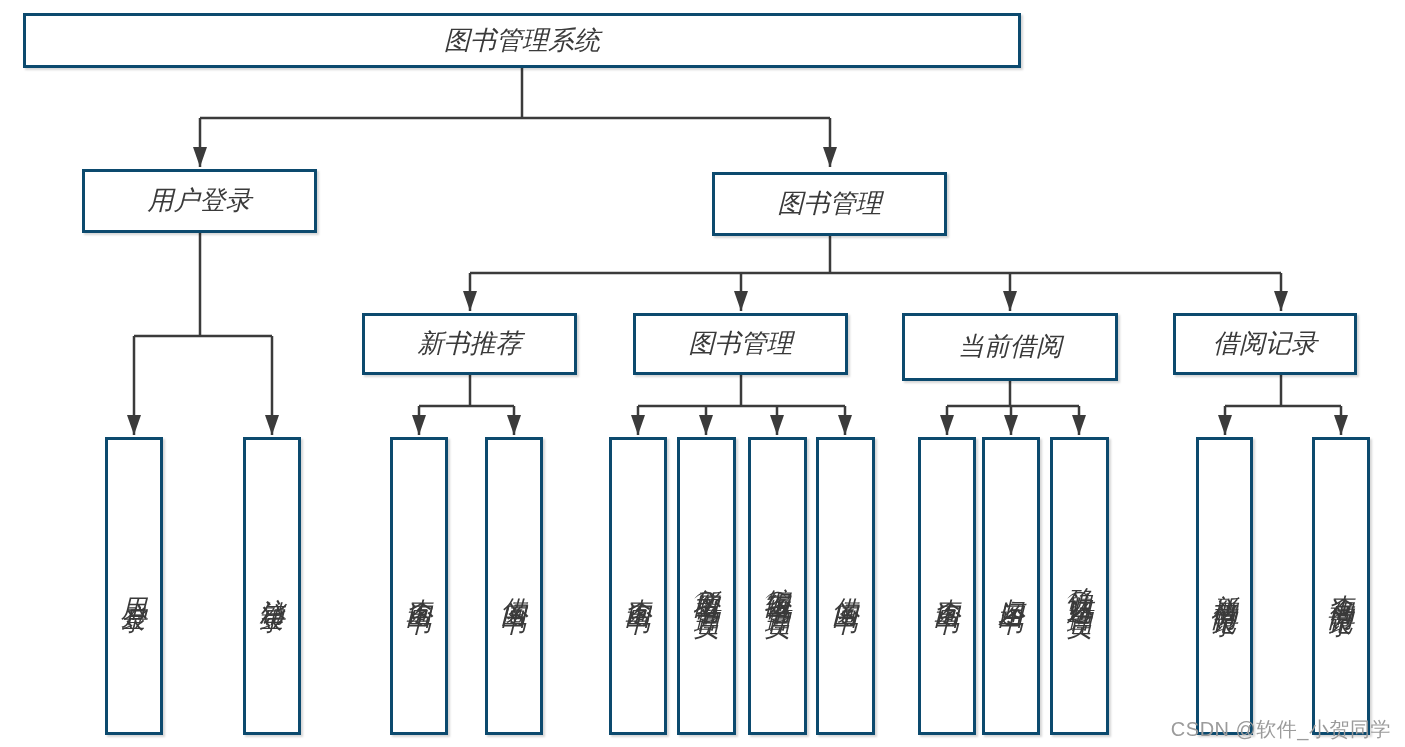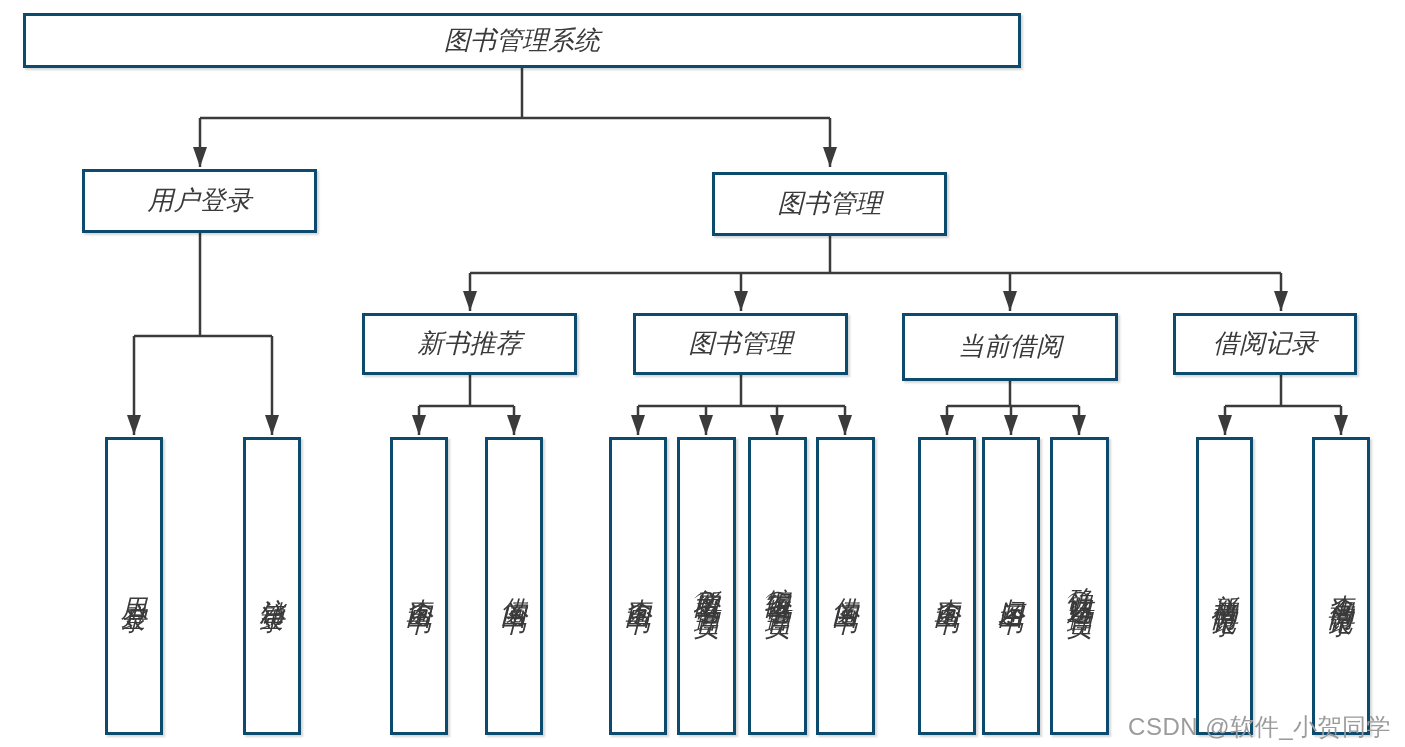--- a/index.html
+++ b/index.html
@@ -15,21 +15,21 @@
     box-sizing:border-box;display:flex;align-items:center;justify-content:center;
     color:#3a3a3a;box-shadow:2px 2px 2px rgba(0,0,0,0.16);font-style:italic;
   }
   .box .lbl{font-size:26px;line-height:1.2;white-space:nowrap;}
   .vbox .lbl{
     writing-mode:vertical-rl;text-orientation:mixed;
     font-size:25px;letter-spacing:4px;white-space:normal;
   }
   .watermark{
     position:absolute;right:14px;bottom:4px;z-index:10;
-    color:#9b9b9b;font-size:24px;letter-spacing:0.5px;white-space:nowrap;
+    color:#9b9b9b;font-size:20px;letter-spacing:0.5px;white-space:nowrap;
   }
 </style>
 </head>
 <body>
 
 <div class="stage">
 
   <svg class="wires">
     <defs>
       <marker id="ah" markerUnits="userSpaceOnUse" markerWidth="22" markerHeight="16" refX="20" refY="7" orient="auto">

